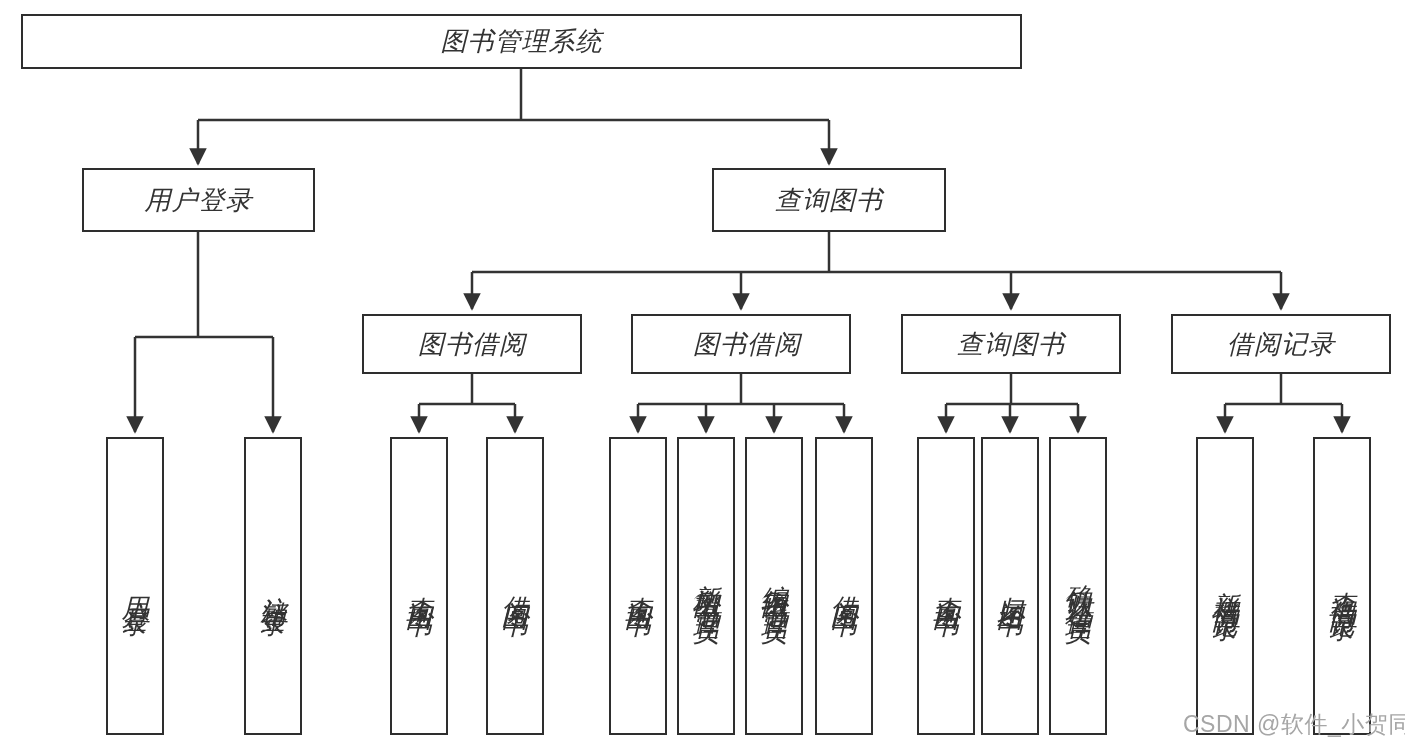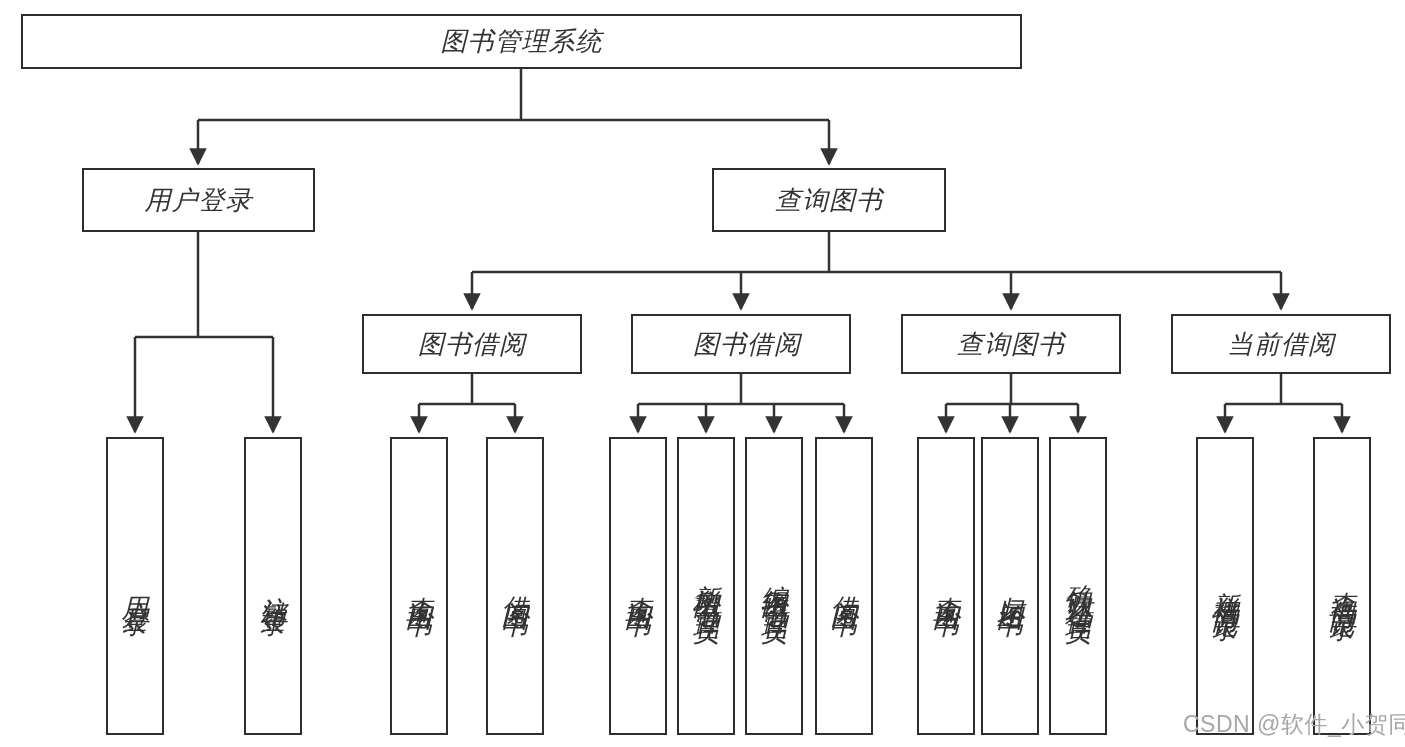--- a/index.html
+++ b/index.html
@@ -111,21 +111,21 @@
   <div class="node l3" id="n-l3a">
     <span class="hlabel">图书借阅</span>
   </div>
   <div class="node l3" id="n-l3b">
     <span class="hlabel">图书借阅</span>
   </div>
   <div class="node l3" id="n-l3c">
     <span class="hlabel">查询图书</span>
   </div>
   <div class="node l3" id="n-l3d">
-    <span class="hlabel">当前借阅</span>
+    <span class="hlabel">借阅记录</span>
   </div>
 
   <div class="node leaf" id="n-g1-1">
     <span class="vtext">用户登录</span>
   </div>
   <div class="node leaf" id="n-g1-2">
     <span class="vtext">注销登录</span>
   </div>
 
   <div class="node leaf" id="n-g2-1">

